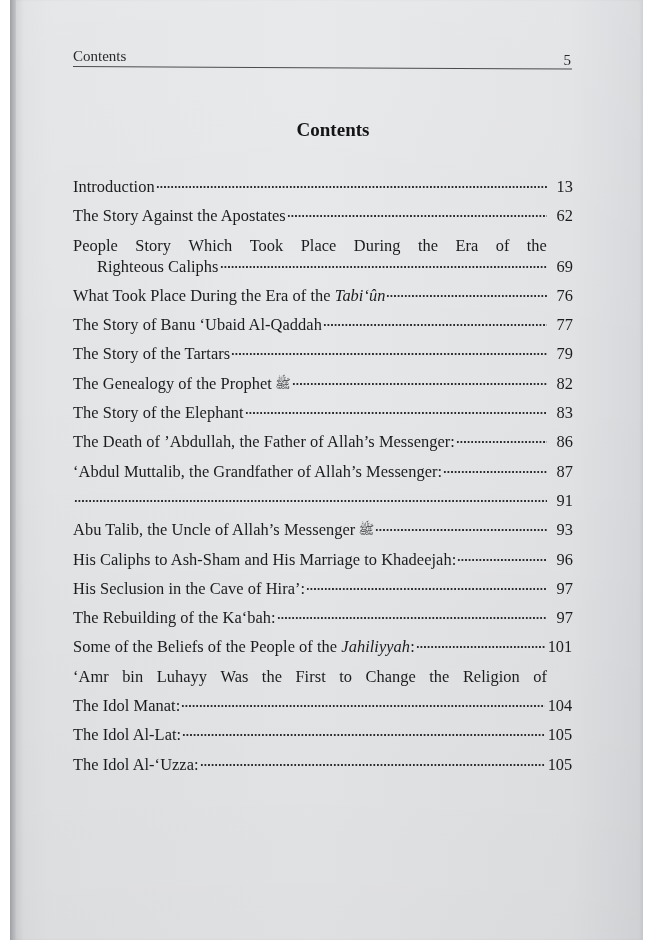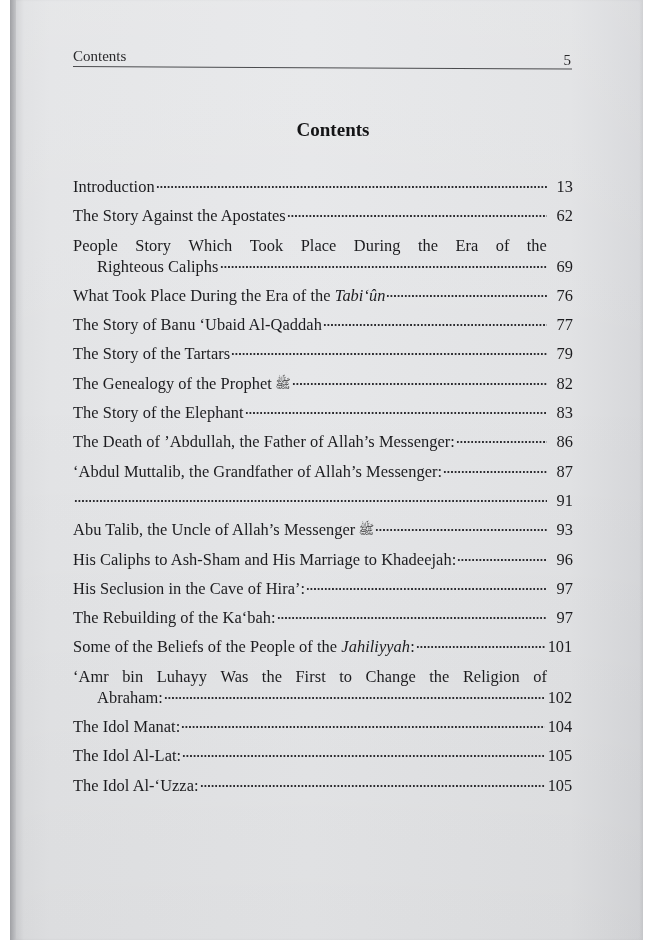--- a/index.html
+++ b/index.html
@@ -310,25 +310,20 @@
         <span class="w">Luhayy</span>
         <span class="w">Was</span>
         <span class="w">the</span>
         <span class="w">First</span>
         <span class="w">to</span>
         <span class="w">Change</span>
         <span class="w">the</span>
         <span class="w">Religion</span>
         <span class="w">of</span>
       </div>
-    <div class="line indent">
-      <span class="label">Abraham:</span>
-      <span class="leader"></span>
-      <span class="page-num wide">102</span>
-    </div>
   </div>
 
   <div class="entry">
     <div class="line">
       <span class="label">The Idol Manat:</span>
       <span class="leader"></span>
       <span class="page-num wide">104</span>
     </div>
   </div>
 

